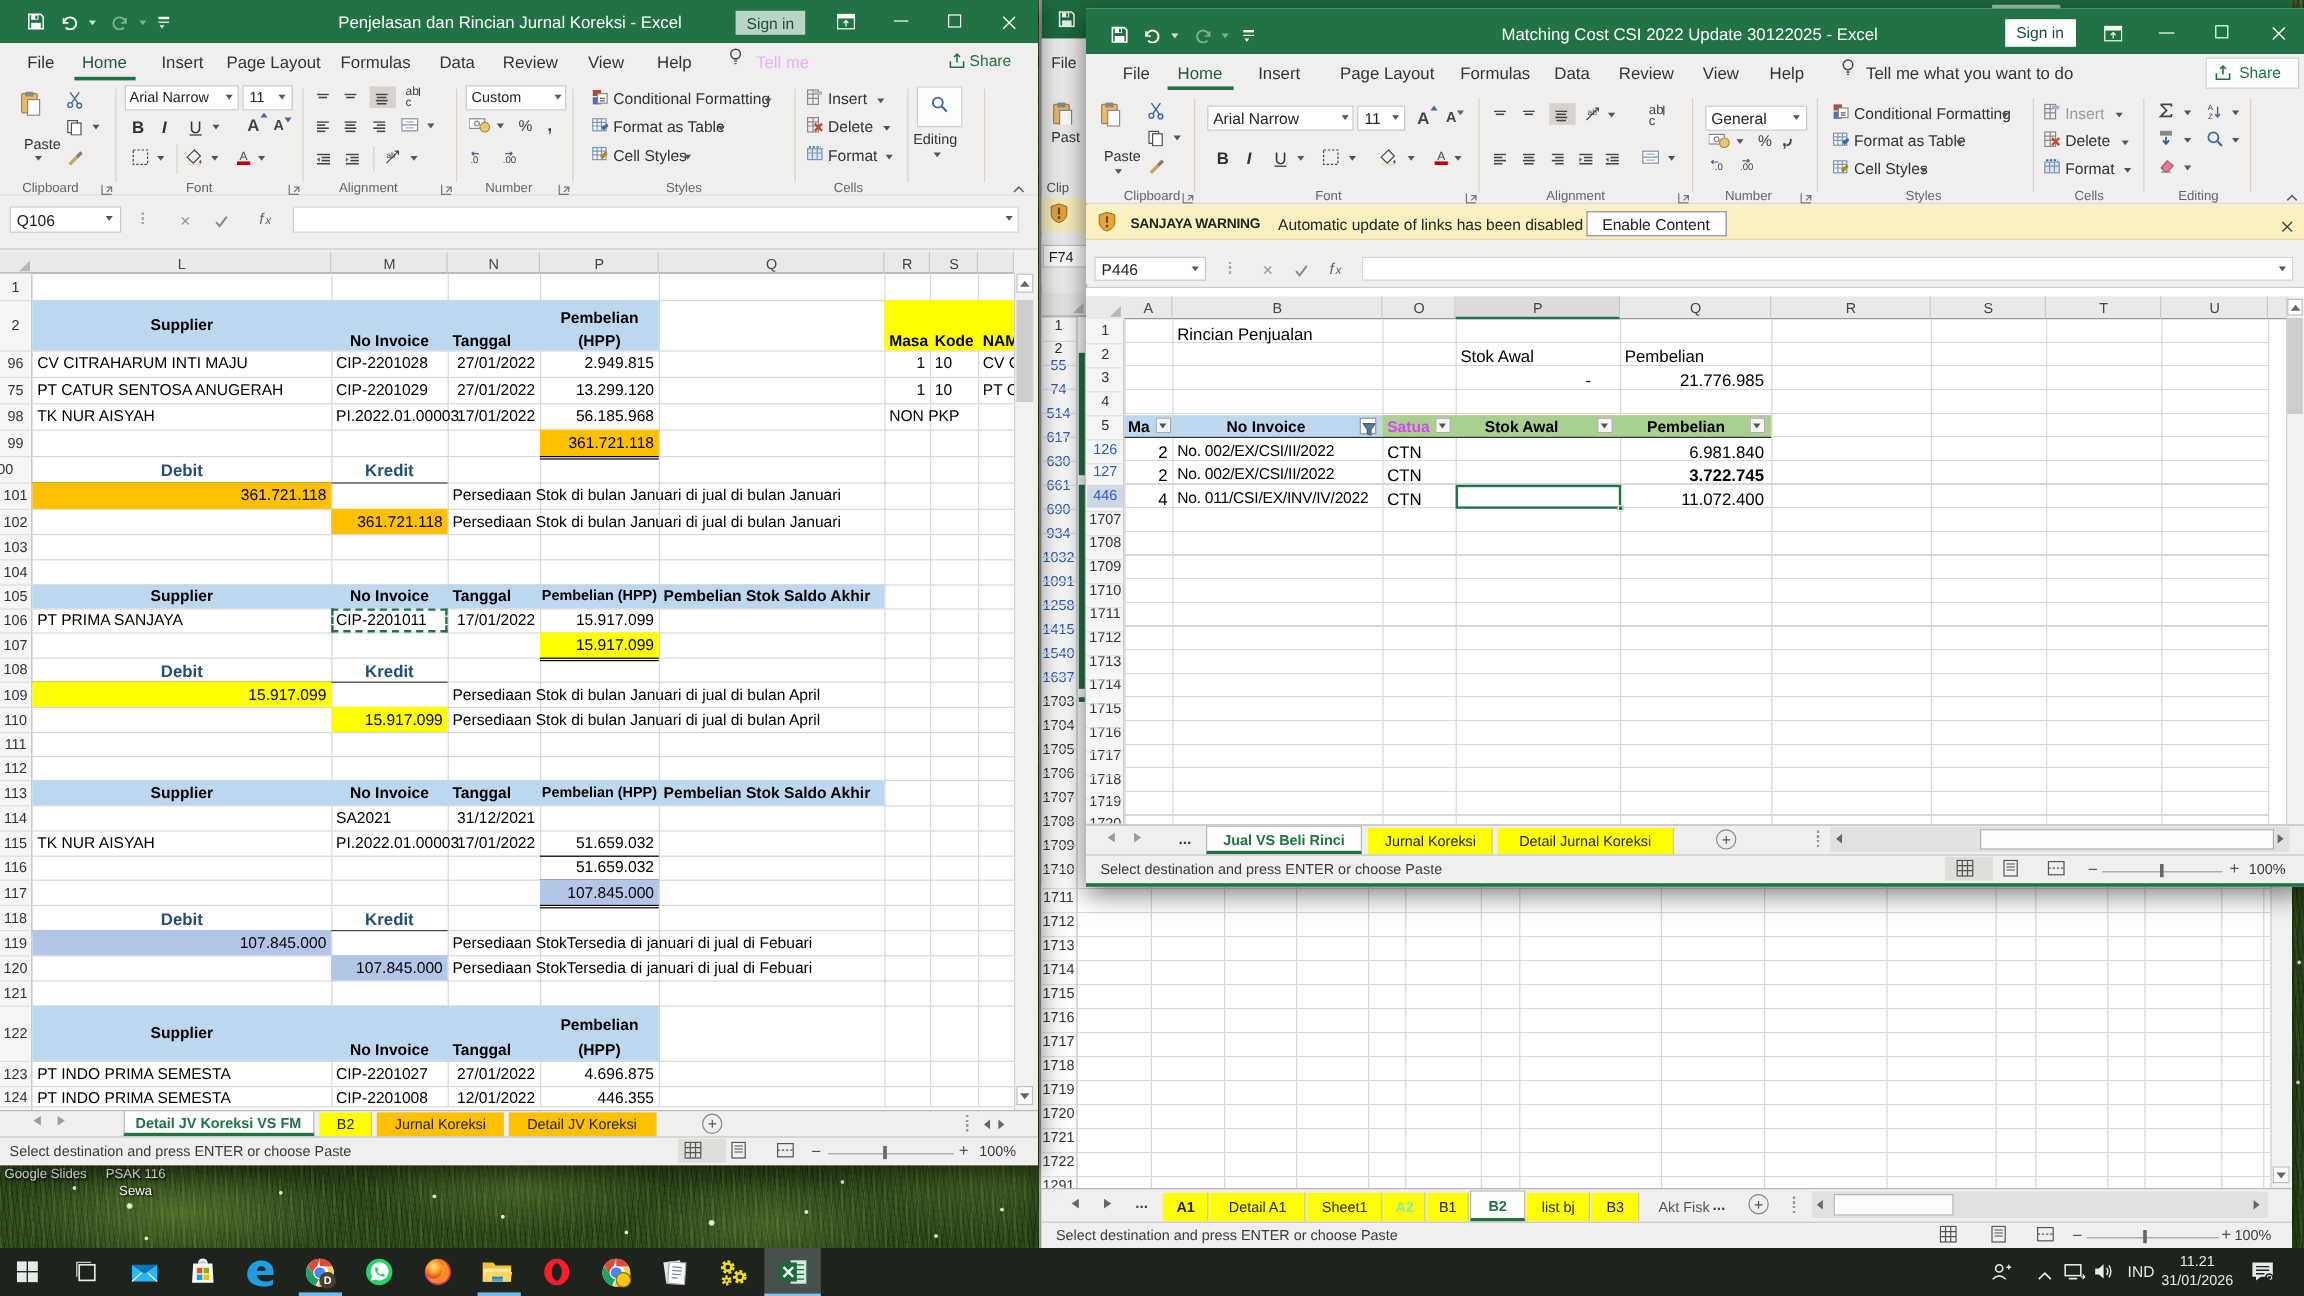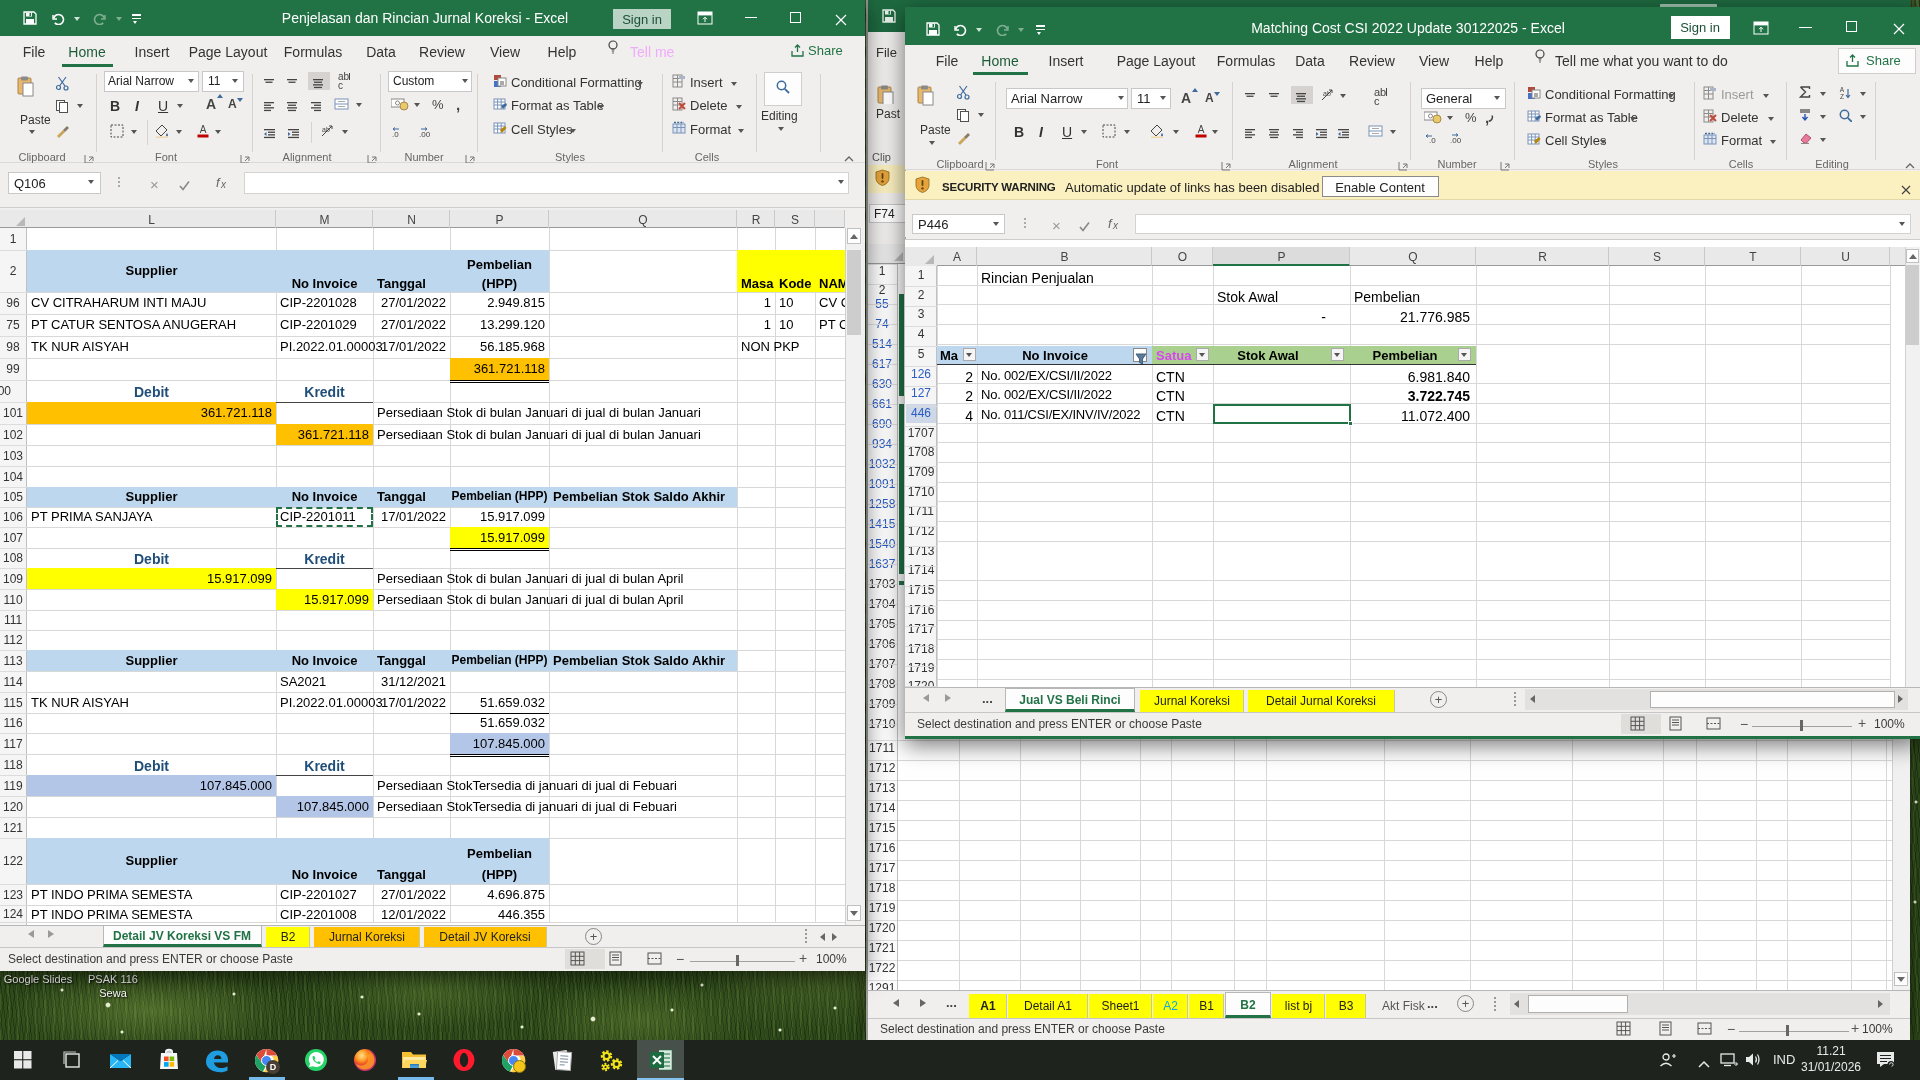--- a/index.html
+++ b/index.html
@@ -159,21 +159,21 @@
 <div class="a" style="left:893px;top:999px;border-top:4px solid transparent;border-bottom:4px solid transparent;border-right:6px solid #666"></div>
 <div class="a" style="left:920px;top:999px;border-top:4px solid transparent;border-bottom:4px solid transparent;border-left:6px solid #666"></div>
 <div class="t" style="left:946px;top:996px;font-size:13px;color:#444;font-weight:normal;font-weight:bold">...</div>
 <div class="a" style="left:969px;top:994px;width:38px;height:24px;background:#ffff00;border-right:1px solid #caca90"></div>
 <div class="t" style="left:988.0px;top:1000px;font-size:12px;color:#222;font-weight:bold;transform:translateX(-50%);">A1</div>
 <div class="a" style="left:1008px;top:994px;width:80px;height:24px;background:#ffff00;border-right:1px solid #caca90"></div>
 <div class="t" style="left:1048.0px;top:1000px;font-size:12px;color:#222;font-weight:normal;transform:translateX(-50%);">Detail A1</div>
 <div class="a" style="left:1089px;top:994px;width:63px;height:24px;background:#ffff00;border-right:1px solid #caca90"></div>
 <div class="t" style="left:1120.5px;top:1000px;font-size:12px;color:#222;font-weight:normal;transform:translateX(-50%);">Sheet1</div>
 <div class="a" style="left:1153px;top:994px;width:35px;height:24px;background:#ffff00;border-right:1px solid #caca90"></div>
-<div class="t" style="left:1170.5px;top:1000px;font-size:12px;color:#0ea5e9;font-weight:normal;transform:translateX(-50%);">A2</div>
+<div class="t" style="left:1170.5px;top:1000px;font-size:12px;color:#86efac;font-weight:bold;transform:translateX(-50%);">A2</div>
 <div class="a" style="left:1189px;top:994px;width:35px;height:24px;background:#ffff00;border-right:1px solid #caca90"></div>
 <div class="t" style="left:1206.5px;top:1000px;font-size:12px;color:#222;font-weight:normal;transform:translateX(-50%);">B1</div>
 <div class="a" style="left:1225px;top:992px;width:46px;height:26px;background:#fdfdfd;border:1px solid #b7b7b7;border-bottom:3px solid #217346"></div>
 <div class="t" style="left:1248.0px;top:999px;font-size:12px;color:#217346;font-weight:bold;transform:translateX(-50%);">B2</div>
 <div class="a" style="left:1272px;top:994px;width:53px;height:24px;background:#ffff00;border-right:1px solid #caca90"></div>
 <div class="t" style="left:1298.5px;top:1000px;font-size:12px;color:#222;font-weight:normal;transform:translateX(-50%);">list bj</div>
 <div class="a" style="left:1326px;top:994px;width:40px;height:24px;background:#ffff00;border-right:1px solid #caca90"></div>
 <div class="t" style="left:1346.0px;top:1000px;font-size:12px;color:#222;font-weight:normal;transform:translateX(-50%);">B3</div>
 <div class="t" style="left:1382px;top:1000px;font-size:12px;color:#555;font-weight:normal;">Akt Fisk</div>
 <div class="t" style="left:1427px;top:997px;font-size:13px;color:#444;font-weight:normal;font-weight:bold">...</div>
@@ -490,21 +490,21 @@
 <div class="t" style="left:1832px;top:158px;font-size:11px;color:#666;font-weight:normal;transform:translateX(-50%);">Editing</div>
 <div class="a" style="left:1904px;top:156px"><svg width="12" height="9" viewBox="0 0 12 9">
       <path d="M2 7 L6 3 L10 7" fill="none" stroke="#666" stroke-width="1.3"></path>
     </svg></div>
 <div class="a" style="left:905px;top:171px;width:1015px;height:29px;background:#fbf0c0;border-bottom:1px solid #e3d9a8"></div>
 <div class="a" style="left:914px;top:176px"><svg width="18" height="18" viewBox="0 0 18 18">
       <path d="M8.5 1 L15 3 V9 C15 13 12 15.5 8.5 16.5 C5 15.5 2 13 2 9 V3 Z" fill="#e8a33d" stroke="#8a6a1a" stroke-width="0.8"></path>
       <rect x="7.6" y="4" width="1.8" height="6" rx="0.9" fill="#5a4a10"></rect>
       <circle cx="8.5" cy="12.4" r="1.2" fill="#5a4a10"></circle>
     </svg></div>
-<div class="t" style="left:942px;top:181px;font-size:11.5px;color:#222;font-weight:bold;letter-spacing:-0.2px">SECURITY WARNING</div>
+<div class="t" style="left:942px;top:181px;font-size:11.5px;color:#222;font-weight:bold;letter-spacing:-0.2px">SANJAYA WARNING</div>
 <div class="t" style="left:1065px;top:181px;font-size:13px;color:#222;font-weight:normal;">Automatic update of links has been disabled</div>
 <div class="a" style="left:1322px;top:176px;width:117px;height:21px;background:#fdfdfd;border:1px solid #8a8a8a"></div>
 <div class="t" style="left:1380px;top:181px;font-size:13px;color:#222;font-weight:normal;transform:translateX(-50%);">Enable Content</div>
 <div class="a" style="left:1901px;top:181px"><svg width="10" height="10" viewBox="0 0 10 10">
       <path d="M1 1 L9 9 M9 1 L1 9" stroke="#444" stroke-width="1.2"></path>
     </svg></div>
 <div class="a" style="left:905px;top:200px;width:1015px;height:37px;background:#f1efed"></div>
 <div class="a" style="left:912px;top:214px;width:93px;height:20px;background:#fff;border:1px solid #c8c8c8"></div>
 <div class="t" style="left:918px;top:218px;font-size:13px;color:#222;font-weight:normal;">P446</div>
 <div class="a" style="left:993px;top:222px;border-left:3px solid transparent;border-right:3px solid transparent;border-top:4px solid #555;width:0;height:0"></div>

